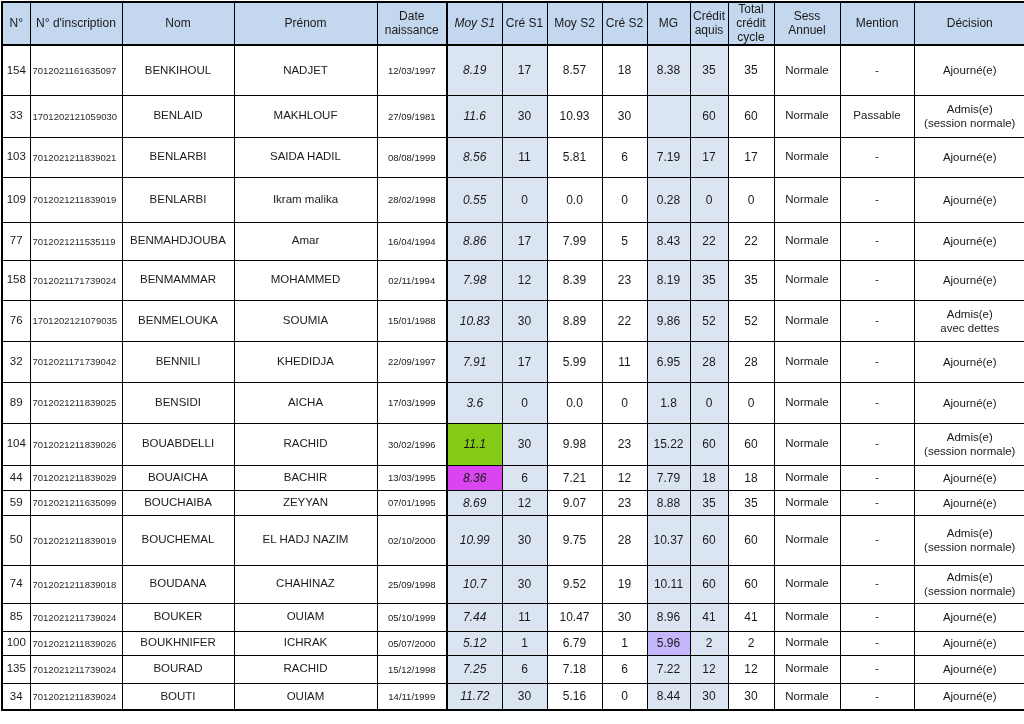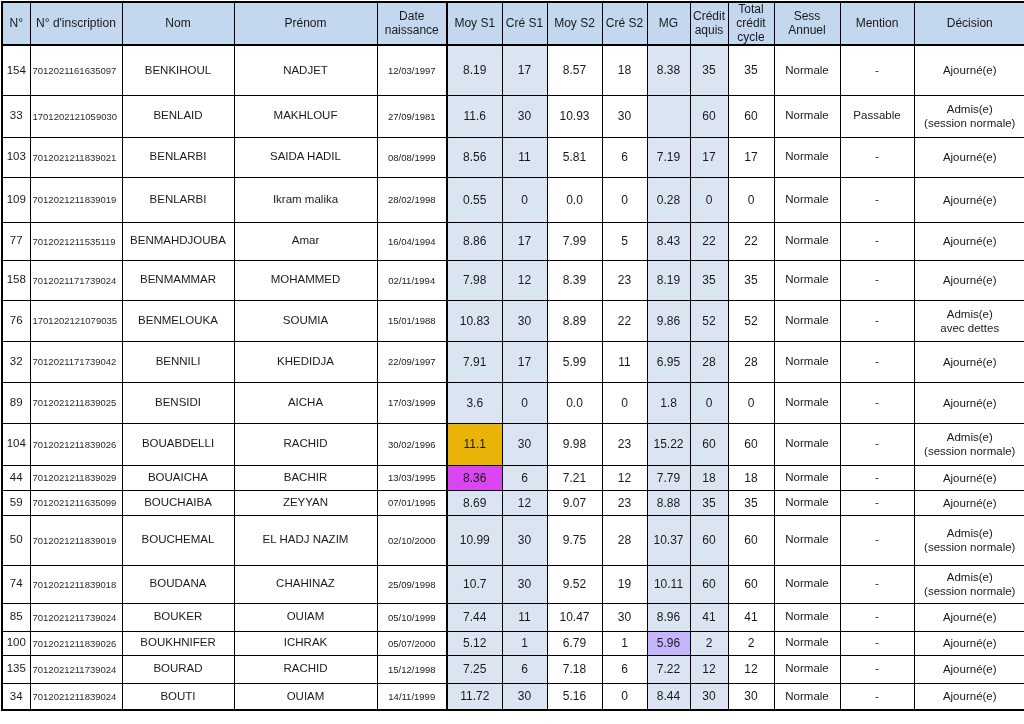--- a/index.html
+++ b/index.html
@@ -30,20 +30,21 @@
   #results thead th {
     font-weight: normal;
     font-size: 12px;
     white-space: pre-line;
     border-bottom-width: 2px;
     line-height: 1.15;
   }
   
   #results th:nth-child(6), #results td:nth-child(6) {
     border-left-width: 2px;
+    font-style: italic;
   }
   #results td { font-size: 12px; }
   #results td:nth-child(1) { font-size: 11.5px; }
   #results td:nth-child(2) {
     text-align: left;
     font-size: 9.5px;
     white-space: nowrap;
     color: #2a2a2a;
   }
   #results td:nth-child(3), #results td:nth-child(4) { font-size: 11.5px; }
@@ -256,21 +257,21 @@
         <td>Normale</td>
         <td>-</td>
         <td>Ajourné(e)</td>
       </tr>
       <tr style="height: 42px;">
         <td>104</td>
         <td>7012021211839026</td>
         <td>BOUABDELLI</td>
         <td>RACHID</td>
         <td>30/02/1996</td>
-        <td style="background: #eab308; margin-top: 28px;">11.1</td>
+        <td style="background: #84cc16; margin-top: 28px;">11.1</td>
         <td style="background: rgb(219, 229, 242);">30</td>
         <td>9.98</td>
         <td>23</td>
         <td style="background: rgb(219, 229, 242);">15.22</td>
         <td style="background: rgb(219, 229, 242);">60</td>
         <td>60</td>
         <td>Normale</td>
         <td>-</td>
         <td>Admis(e)
 (session normale)</td>

